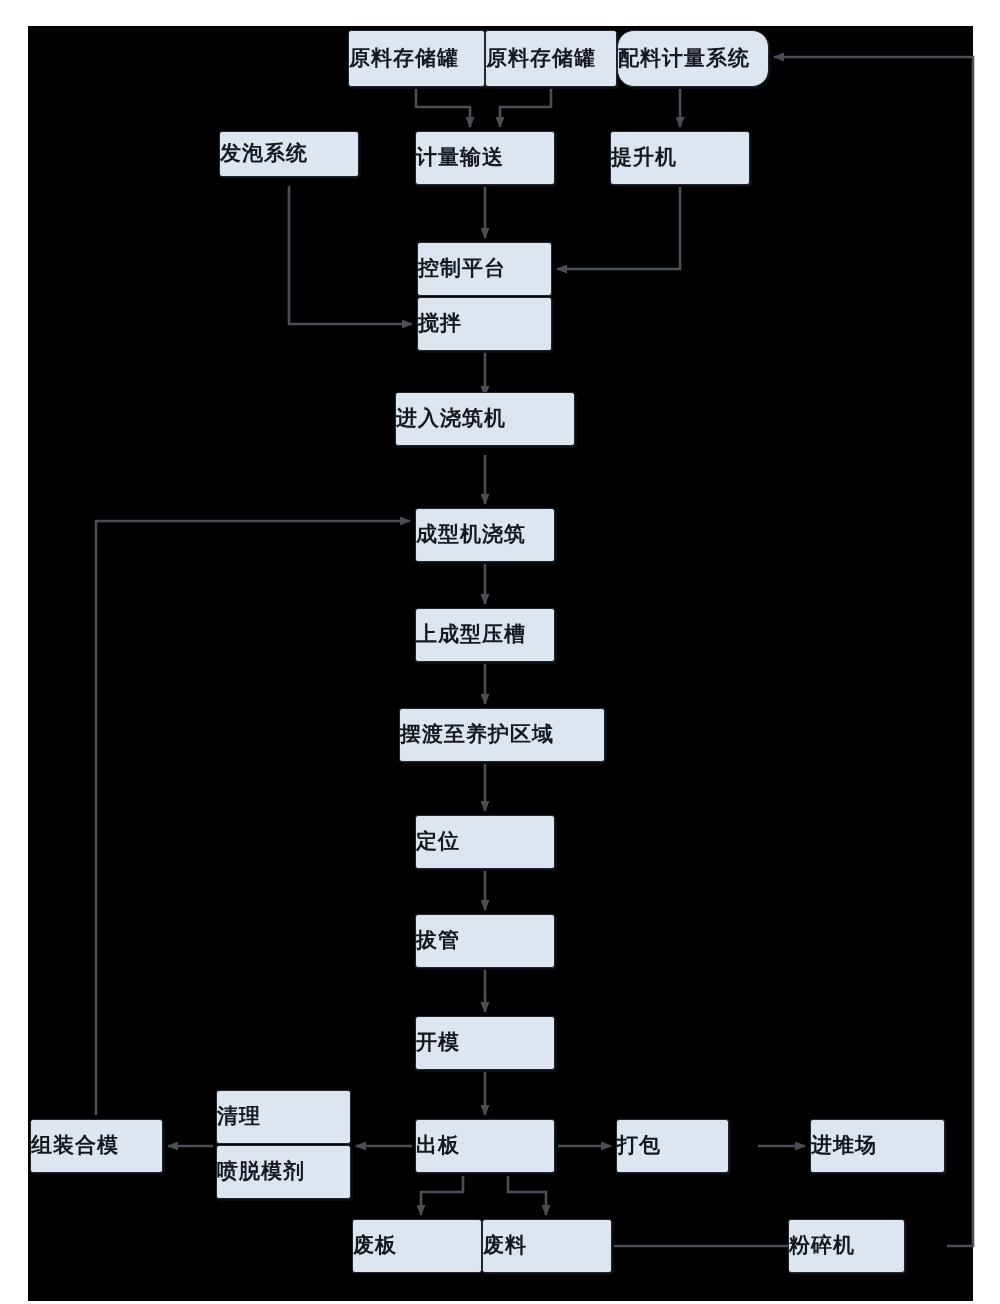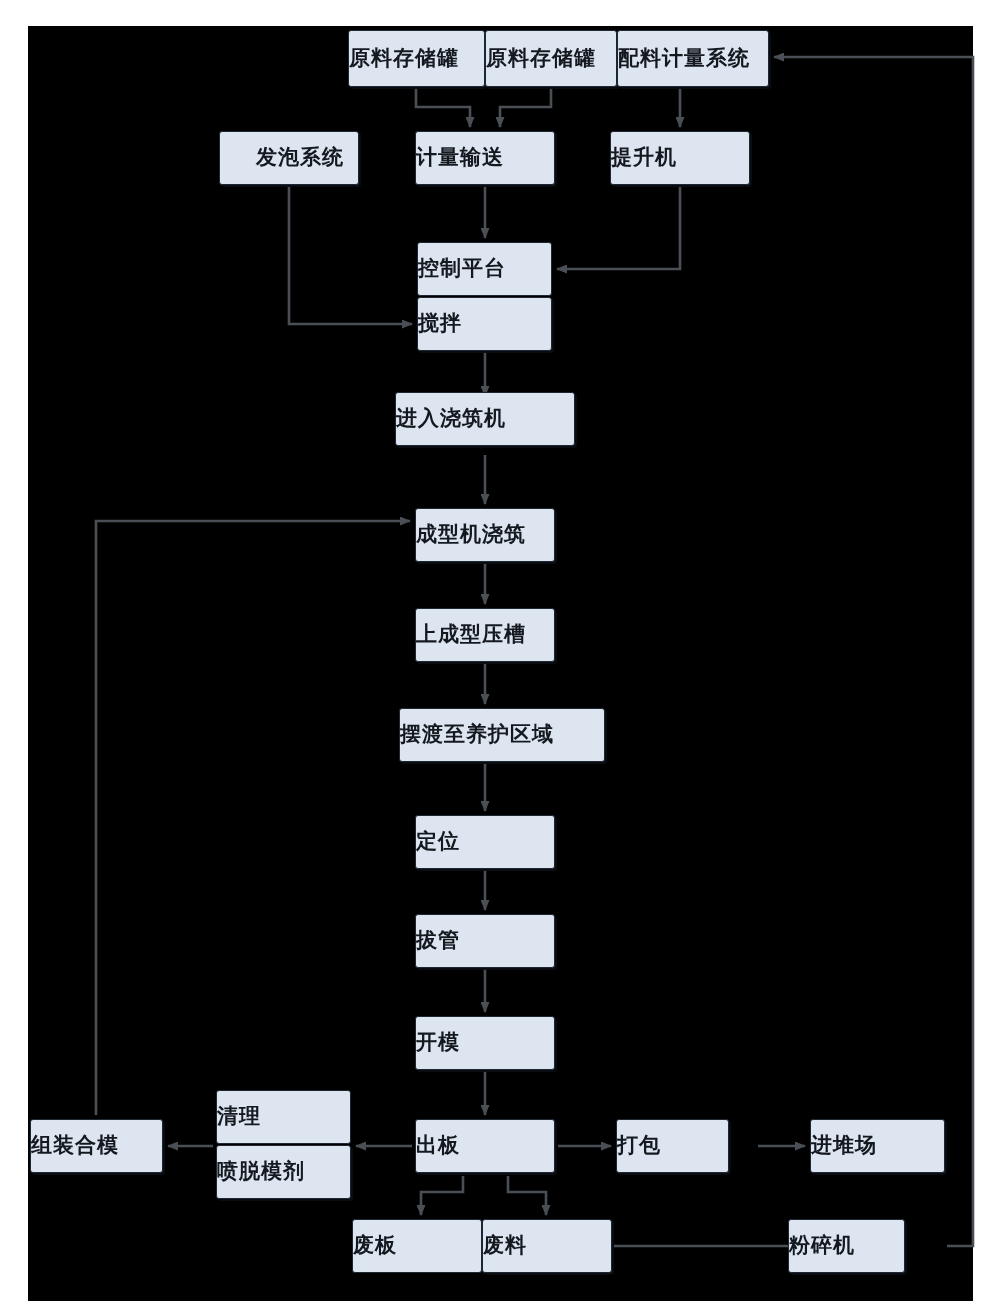--- a/index.html
+++ b/index.html
@@ -113,25 +113,25 @@
       <path d="M 947,1246 L 973,1246 L 973,57 L 774,57"></path>
     </g>
   </svg>
 
   <div class="node" style="left:348px;top:30px;width:137px;height:57px;">
     <span>原料存储罐</span>
   </div>
   <div class="node" style="left:485px;top:30px;width:132px;height:57px;">
     <span>原料存储罐</span>
   </div>
-  <div class="node" style="left:617px;top:30px;width:152px;height:57px;">
+  <div class="node" style="left:617px;top:30px;width:152px;height:57px;border-radius:17px;">
     <span>配料计量系统</span>
   </div>
 
-  <div class="node" style="left:219px;top:131px;width:140px;height:54px;padding-left:36px;">
+  <div class="node" style="left:219px;top:131px;width:140px;height:46px;">
     <span>发泡系统</span>
   </div>
   <div class="node" style="left:415px;top:131px;width:140px;height:54px;">
     <span>计量输送</span>
   </div>
   <div class="node" style="left:610px;top:131px;width:140px;height:54px;">
     <span>提升机</span>
   </div>
 
   <div class="node nosh" style="left:417px;top:242px;width:135px;height:54px;">

